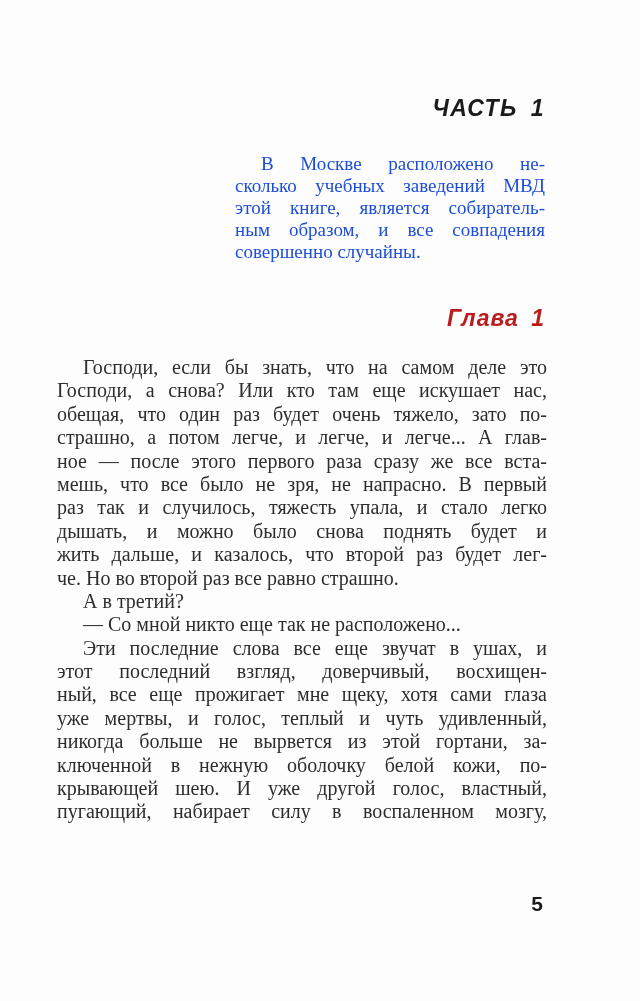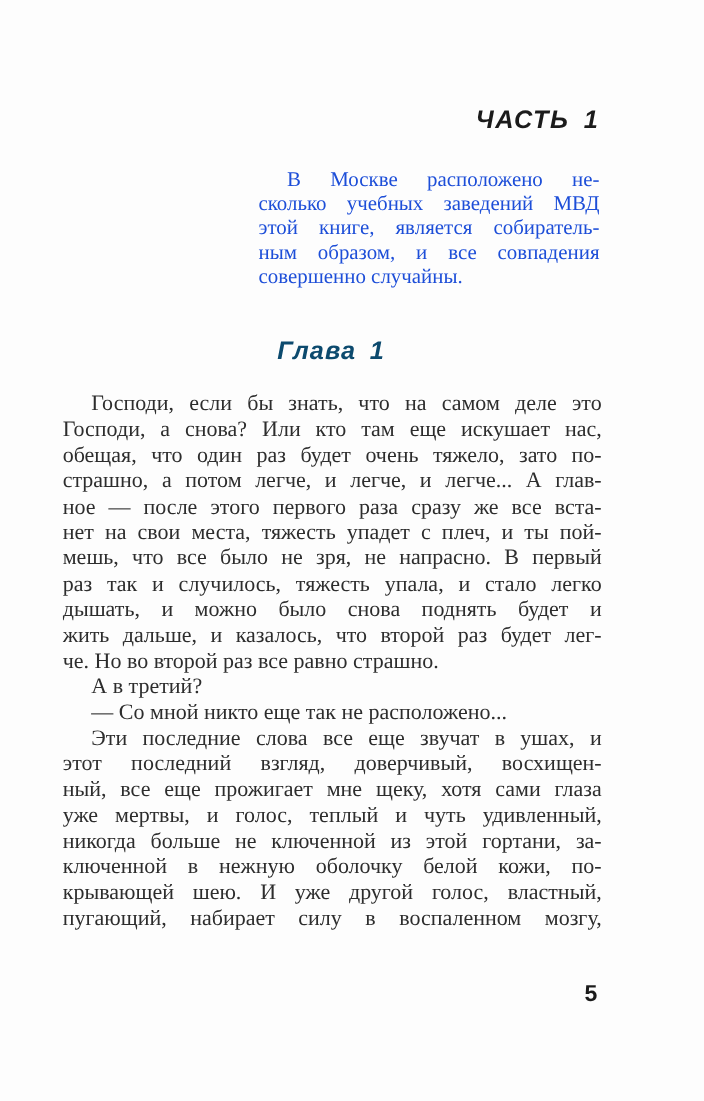--- a/index.html
+++ b/index.html
@@ -29,29 +29,29 @@
     line-height: 26px;
     letter-spacing: 1.5px;
     word-spacing: 5px;
     color: #1b1b1b;
   }
   .chapter-heading {
     position: absolute;
     top: 305px;
     left: 57px;
     width: 488px;
-    text-align: center;
+    text-align: right;
     font-family: "Liberation Sans", sans-serif;
     font-weight: bold;
     font-style: italic;
     font-size: 23px;
     line-height: 26px;
     letter-spacing: 1px;
     word-spacing: 5px;
-    color: #0c4a6e;
+    color: #b91c1c;
   }
   .epigraph {
     position: absolute;
     top: 153px;
     left: 235px;
     width: 310px;
   }
   .el {
     font-size: 19px;
     line-height: 22px;
@@ -111,42 +111,41 @@
   <div class="chapter-heading">Глава 1</div>
 
   <div class="body-text">
 
     <div>
       <div class="bl j ind">Господи, если бы знать, что на самом деле это</div>
       <div class="bl j">Господи, а снова? Или кто там еще искушает нас,</div>
       <div class="bl j">обещая, что один раз будет очень тяжело, зато по-</div>
       <div class="bl j">страшно, а потом легче, и легче, и легче... А глав-</div>
       <div class="bl j">ное — после этого первого раза сразу же все вста-</div>
-      <div class="bl j">нет на свои места, тяжесть упадет с плеч, и ты пой-</div>
       <div class="bl j">мешь, что все было не зря, не напрасно. В первый</div>
       <div class="bl j">раз так и случилось, тяжесть упала, и стало легко</div>
       <div class="bl j">дышать, и можно было снова поднять будет и</div>
       <div class="bl j">жить дальше, и казалось, что второй раз будет лег-</div>
       <div class="bl">че. Но во второй раз все равно страшно.</div>
     </div>
 
     <div>
       <div class="bl ind">А в третий?</div>
     </div>
 
     <div>
       <div class="bl ind">— Со мной никто еще так не расположено...</div>
     </div>
 
     <div>
       <div class="bl j ind">Эти последние слова все еще звучат в ушах, и</div>
       <div class="bl j">этот последний взгляд, доверчивый, восхищен-</div>
       <div class="bl j">ный, все еще прожигает мне щеку, хотя сами глаза</div>
       <div class="bl j">уже мертвы, и голос, теплый и чуть удивленный,</div>
-      <div class="bl j">никогда больше не ключенной из этой гортани, за-</div>
+      <div class="bl j">никогда больше не вырвется из этой гортани, за-</div>
       <div class="bl j">ключенной в нежную оболочку белой кожи, по-</div>
       <div class="bl j">крывающей шею. И уже другой голос, властный,</div>
       <div class="bl j">пугающий, набирает силу в воспаленном мозгу,</div>
     </div>
 
   </div>
 
   <div class="page-number">5</div>
 
 </div>

